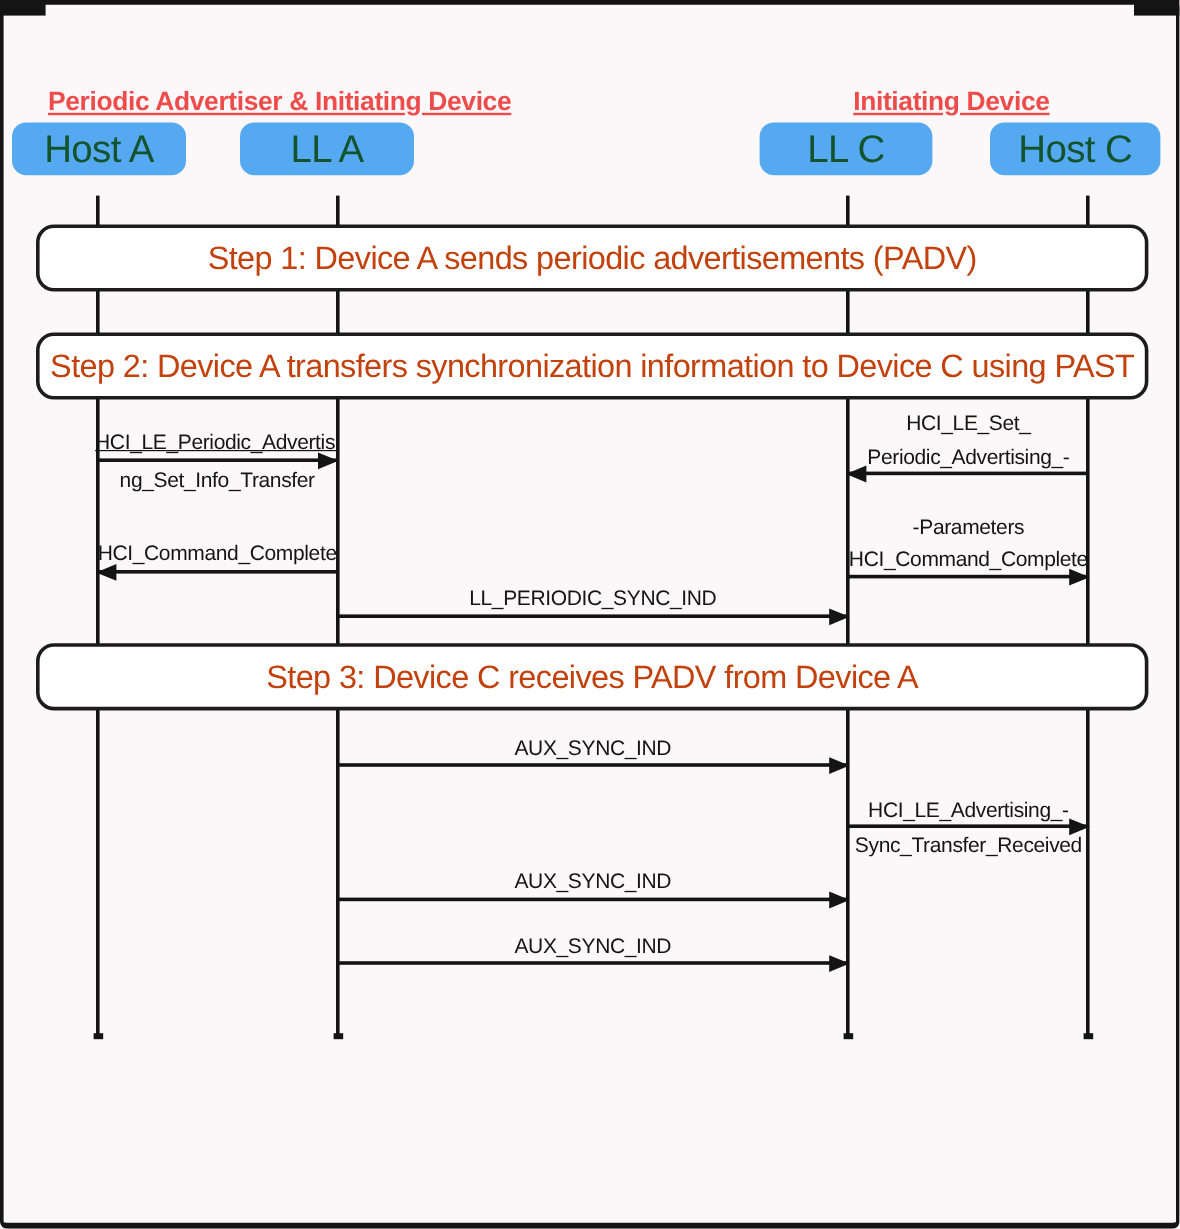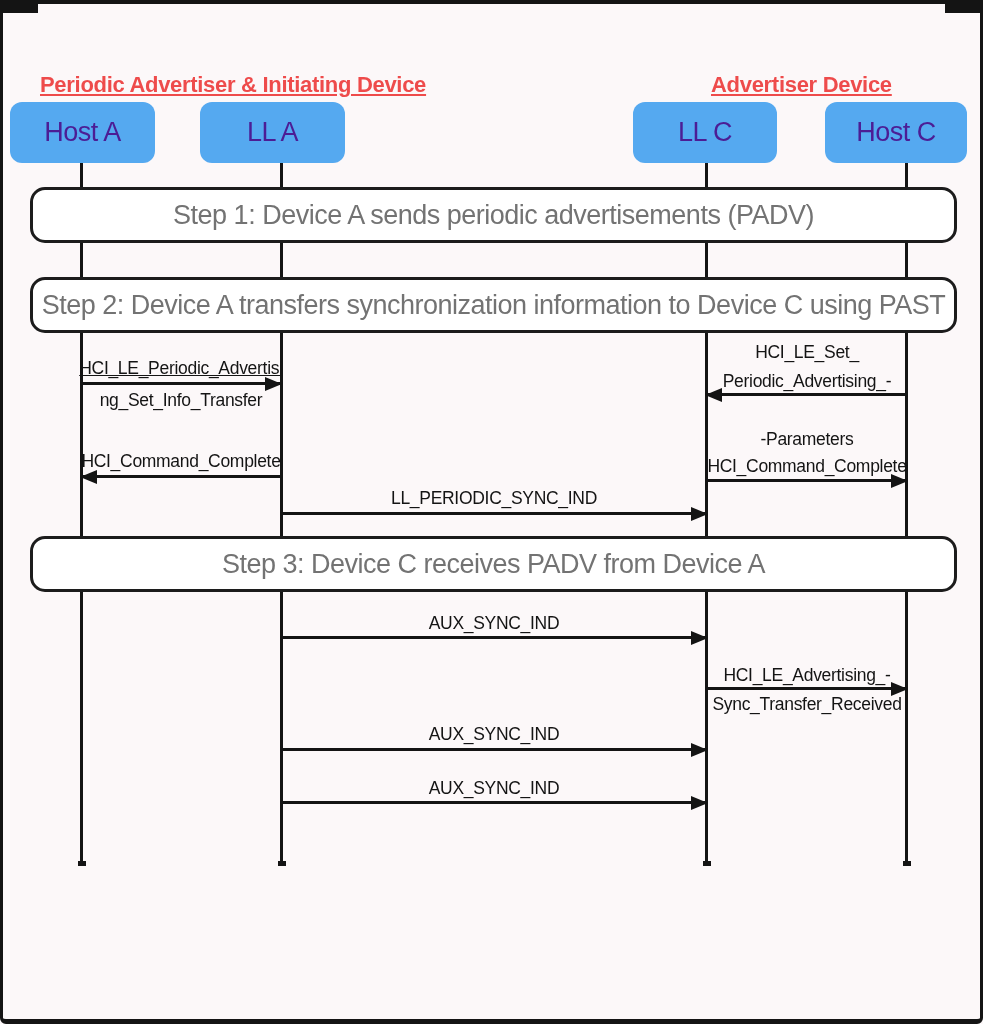--- a/index.html
+++ b/index.html
@@ -39,32 +39,32 @@
   }
   .lifeline{
     position:absolute; top:163px; height:701px; width:3px;
     background:var(--line-black); z-index:1;
   }
   .lifeline-cap{
     position:absolute; bottom:-2px; left:50%; transform:translateX(-50%);
     width:8px; height:5px; background:var(--line-black);
   }
   .actor-box{
-    position:absolute; top:102px; height:61px;
+    position:absolute; top:102px; height:44px;
     background:var(--box-blue); border-radius:12px;
     display:flex; align-items:center; justify-content:center;
-    font-size:27px; font-weight:500; color:#4c1d95;
+    font-size:32px; font-weight:500; color:#14532d;
     letter-spacing:-0.5px; z-index:5;
   }
   .step-box{
     position:absolute; left:30px; width:927px; height:56px;
     background:#ffffff; border:3px solid #1c1c1c; border-radius:15px;
     box-sizing:border-box;
     display:flex; align-items:center; justify-content:center;
-    font-size:27px; font-weight:500; color:#737373;
+    font-size:27px; font-weight:500; color:#c2410c;
     letter-spacing:-0.5px; z-index:8; white-space:nowrap;
   }
   .msg-label{
     position:absolute; text-align:center;
     font-size:17.5px; font-weight:500; color:#141414;
     letter-spacing:-0.3px; white-space:nowrap; z-index:6;
   }
   .arrow{
     position:absolute; height:3px; background:var(--line-black); z-index:6;
   }
@@ -84,21 +84,21 @@
 </head>
 <body>
 
 <div class="canvas">
 
   <div class="frame"></div>
   <div class="corner-tab left"></div>
   <div class="corner-tab right"></div>
 
   <div class="group-header" style="left:40px;">Periodic Advertiser &amp; Initiating Device</div>
-  <div class="group-header" style="left:711px;">Advertiser Device</div>
+  <div class="group-header" style="left:711px;">Initiating Device</div>
 
   <div class="lifeline" style="left:80px;">
       <span class="lifeline-cap"></span>
     </div>
   <div class="lifeline" style="left:280px;">
       <span class="lifeline-cap"></span>
     </div>
   <div class="lifeline" style="left:705px;">
       <span class="lifeline-cap"></span>
     </div>

